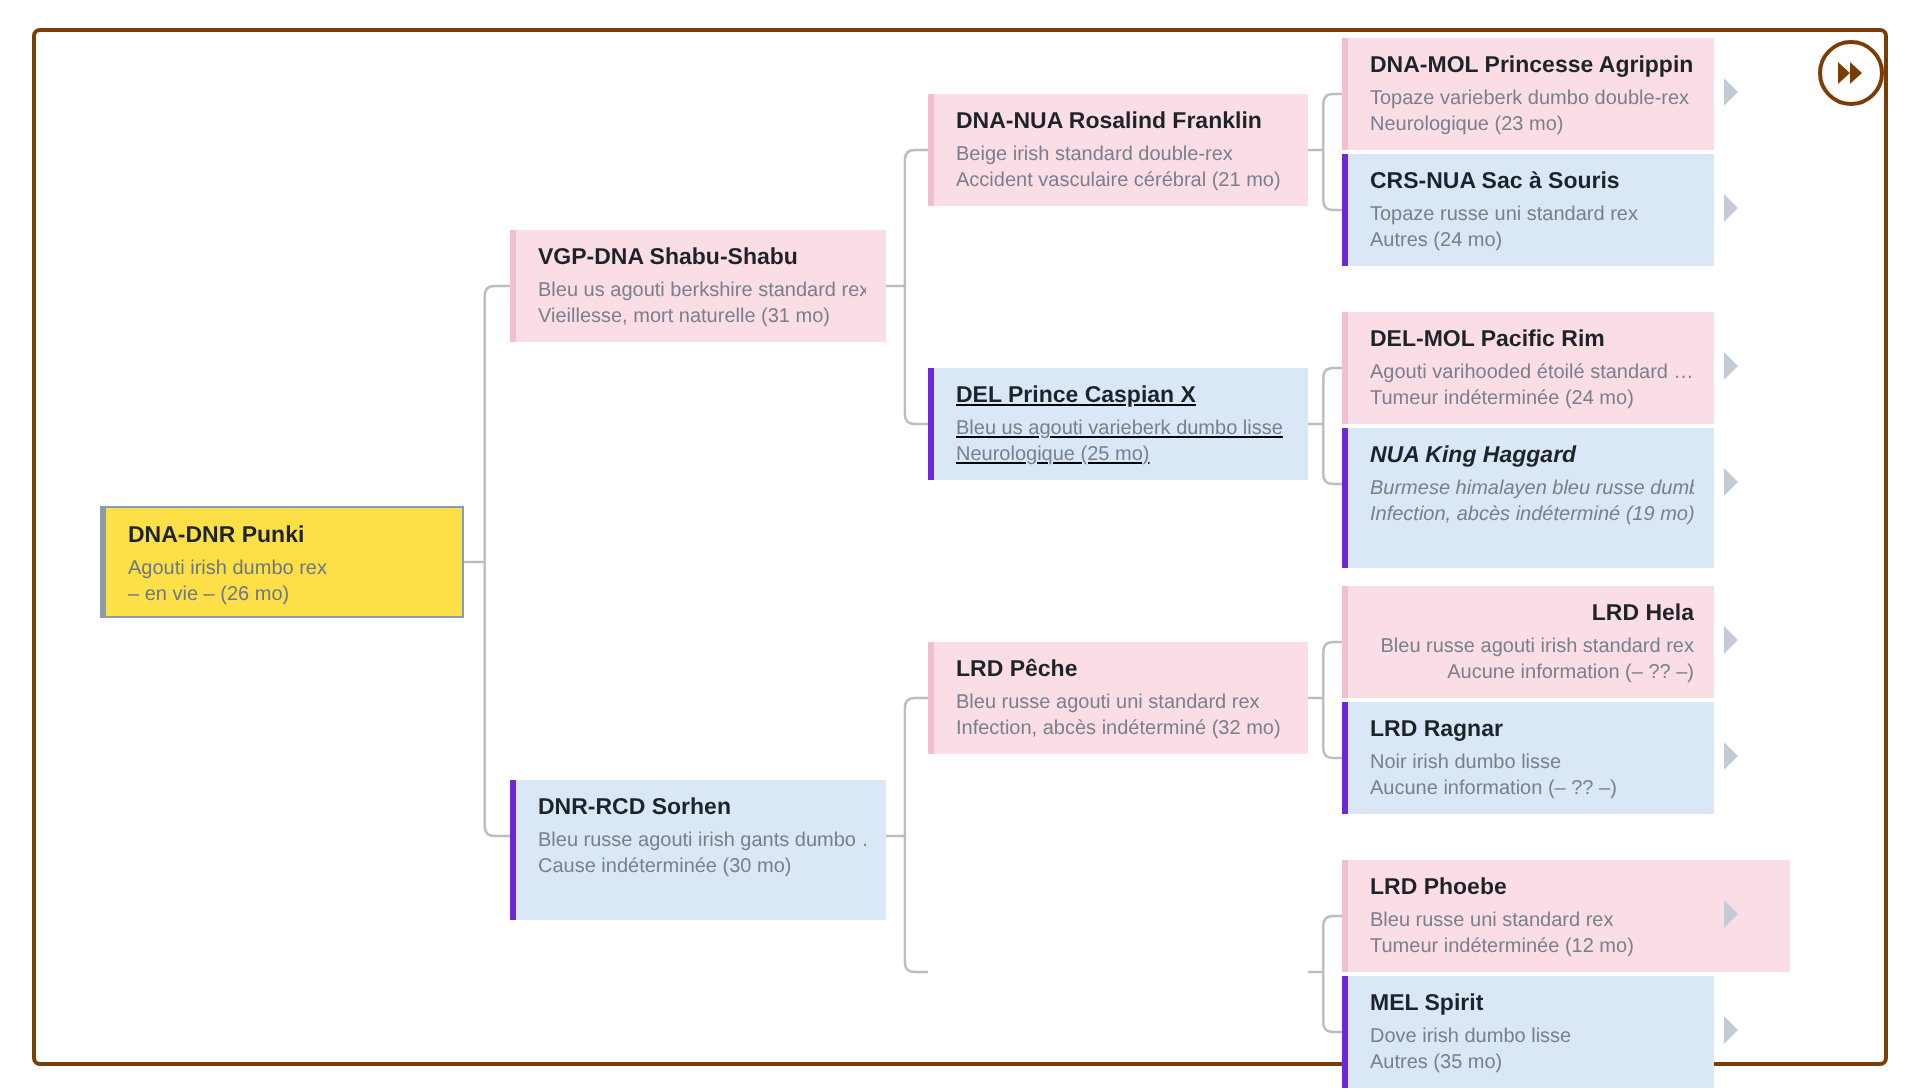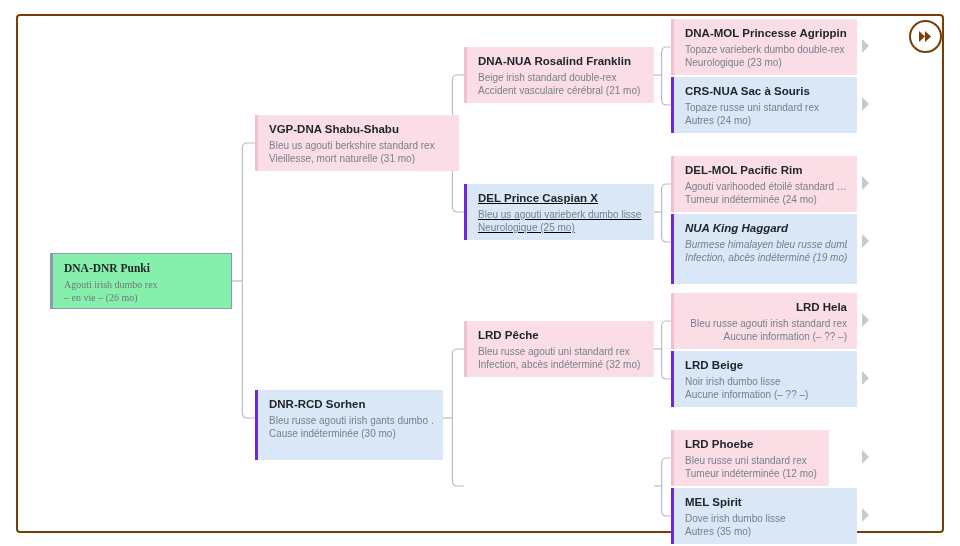--- a/index.html
+++ b/index.html
@@ -63,24 +63,23 @@
   .node {
     position: absolute;
     box-sizing: border-box;
     padding: 7px 10px 8px 11px;
     overflow: hidden;
     cursor: pointer;
   }
   .node.pink  { background: #fbdde6; border-left: 3px solid #f2bfd0; }
   .node.blue  { background: #d9e7f7; border-left: 3px solid #6d28d9; }
   .node.root  {
-    background: #86efac;
+    background: #fde047;
     border: 1px solid #8a9bb0;
     border-left: 3px solid #8a9bb0;
-    font-family: Liberation Serif, serif;
   }
   .node .nm {
     font-size: 11.5px;
     font-weight: bold;
     color: #1d2329;
     line-height: 14px;
     margin-bottom: 3px;
     white-space: nowrap;
     overflow: hidden;
   }
@@ -178,30 +177,30 @@
         <div class="nm">LRD Hela</div>
         <div class="ln">Bleu russe agouti irish standard rex</div>
         <div class="ln">Aucune information (– ?? –)</div>
       </div>
       <div class="expander" style="left: 861px; top: 313px;">
         <svg width="9" height="14" viewBox="0 0 9 14">
           <polygon points="1,0 8,7 1,14" fill="#c3cbd6"></polygon>
         </svg>
       </div>
       <div class="node blue" style="left: 671px; top: 351px; width: 186px; height: 56px;">
-        <div class="nm">LRD Beige</div>
+        <div class="nm">LRD Ragnar</div>
         <div class="ln">Noir irish dumbo lisse</div>
         <div class="ln">Aucune information (– ?? –)</div>
       </div>
       <div class="expander" style="left: 861px; top: 371px;">
         <svg width="9" height="14" viewBox="0 0 9 14">
           <polygon points="1,0 8,7 1,14" fill="#c3cbd6"></polygon>
         </svg>
       </div>
-      <div class="node pink" style="left: 671px; top: 430px; width: 158px; height: 56px;">
+      <div class="node pink" style="left: 671px; top: 430px; width: 224px; height: 56px;">
         <div class="nm">LRD Phoebe</div>
         <div class="ln">Bleu russe uni standard rex</div>
         <div class="ln">Tumeur indéterminée (12 mo)</div>
       </div>
       <div class="expander" style="left: 861px; top: 450px;">
         <svg width="9" height="14" viewBox="0 0 9 14">
           <polygon points="1,0 8,7 1,14" fill="#c3cbd6"></polygon>
         </svg>
       </div>
       <div class="node blue" style="left: 671px; top: 488px; width: 186px; height: 56px;">
@@ -222,21 +221,21 @@
       <div class="node blue" style="left: 464px; top: 184px; width: 190px; height: 56px; text-decoration: underline;">
         <div class="nm">DEL Prince Caspian X</div>
         <div class="ln">Bleu us agouti varieberk dumbo lisse</div>
         <div class="ln">Neurologique (25 mo)</div>
       </div>
       <div class="node pink" style="left: 464px; top: 321px; width: 190px; height: 56px;">
         <div class="nm">LRD Pêche</div>
         <div class="ln">Bleu russe agouti uni standard rex</div>
         <div class="ln">Infection, abcès indéterminé (32 mo)</div>
       </div>
-      <div class="node pink" style="left: 255px; top: 115px; width: 204px; height: 56px;">
+      <div class="node pink" style="left: 255px; top: 115px; width: 188px; height: 56px;">
         <div class="nm">VGP-DNA Shabu-Shabu</div>
         <div class="ln">Bleu us agouti berkshire standard rex</div>
         <div class="ln">Vieillesse, mort naturelle (31 mo)</div>
       </div>
       <div class="node blue" style="left: 255px; top: 390px; width: 188px; height: 70px;">
         <div class="nm">DNR-RCD Sorhen</div>
         <div class="ln">Bleu russe agouti irish gants dumbo …</div>
         <div class="ln">Cause indéterminée (30 mo)</div>
       </div>
       <div class="node root" style="left: 50px; top: 253px; width: 182px; height: 56px;">

